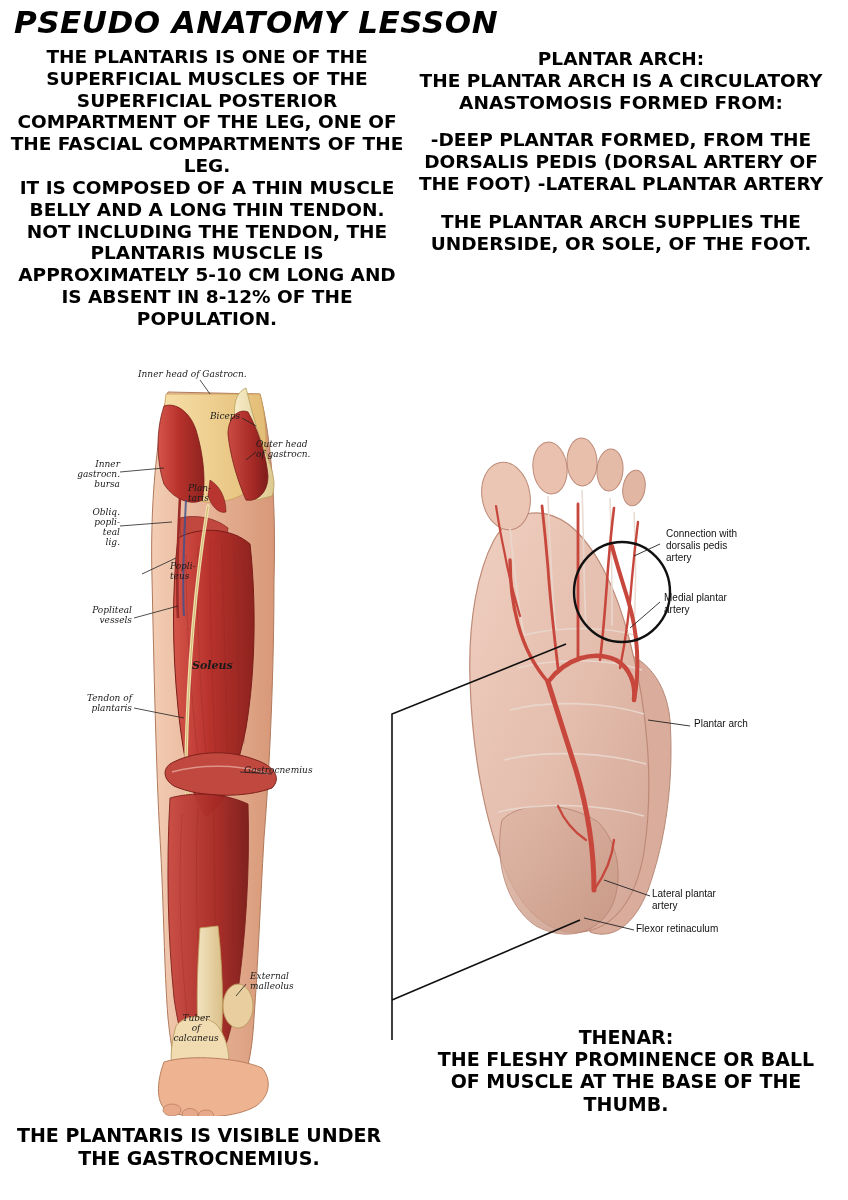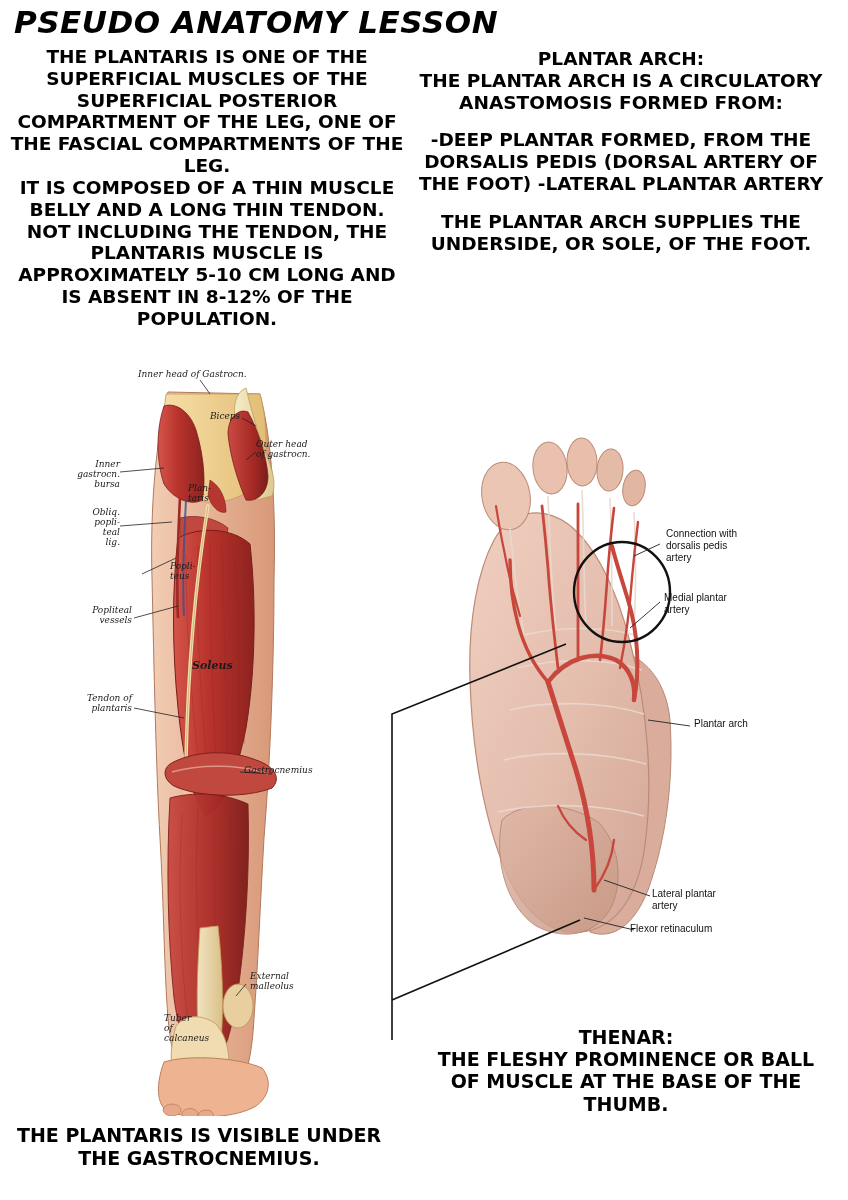--- a/index.html
+++ b/index.html
@@ -274,21 +274,21 @@
     <div class="fig-label" style="left:110px; top:194px; width:40px;">Popli-
 teus</div>
     <div class="fig-label leftal" style="left:2px;  top:238px; width:70px;">Popliteal
 vessels</div>
     <div class="fig-label" style="left:132px; top:292px; width:60px; font-size:11px; font-weight:bold;">Soleus</div>
     <div class="fig-label leftal" style="left:2px;  top:326px; width:70px;">Tendon of
 plantaris</div>
     <div class="fig-label" style="left:184px; top:398px; width:100px;">Gastrocnemius</div>
     <div class="fig-label" style="left:190px; top:604px; width:70px;">External
 malleolus</div>
-    <div class="fig-label" style="left:104px; top:646px; width:64px; text-align:left;">Tuber
+    <div class="fig-label" style="left:104px; top:646px; width:64px; text-align:center;">Tuber
 of
 calcaneus</div>
   </div>
 
   <div class="figure" id="foot-figure">
     <svg width="340" height="620" viewBox="0 0 340 620">
       <defs>
         <linearGradient id="soleG" x1="0" y1="0" x2="1" y2="1">
           <stop offset="0%" stop-color="#f0cfc0"></stop>
           <stop offset="55%" stop-color="#e3bcac"></stop>
@@ -363,21 +363,21 @@
         <path d="M252,476 L206,460"></path>
         <path d="M236,510 L186,498"></path>
       </g>
     </svg>
 
     <div class="foot-label" style="left:268px; top:108px; width:76px;">Connection with
 dorsalis pedis artery</div>
     <div class="foot-label" style="left:266px; top:172px; width:80px;">Medial plantar artery</div>
     <div class="foot-label" style="left:296px; top:298px; width:60px;">Plantar arch</div>
     <div class="foot-label" style="left:254px; top:468px; width:92px;">Lateral plantar artery</div>
-    <div class="foot-label" style="left:232px; top:503px; width:100px;">Flexor retinaculum</div>
+    <div class="foot-label" style="left:238px; top:503px; width:100px;">Flexor retinaculum</div>
   </div>
 
   <svg id="callout-svg" viewBox="0 0 330 560">
     <g stroke="#111" stroke-width="1.6" fill="none">
       <path d="M186,124 L12,194 L12,520"></path>
       <path d="M200,400 L12,480"></path>
     </g>
   </svg>
 
   <div class="blurb" id="left-caption">

